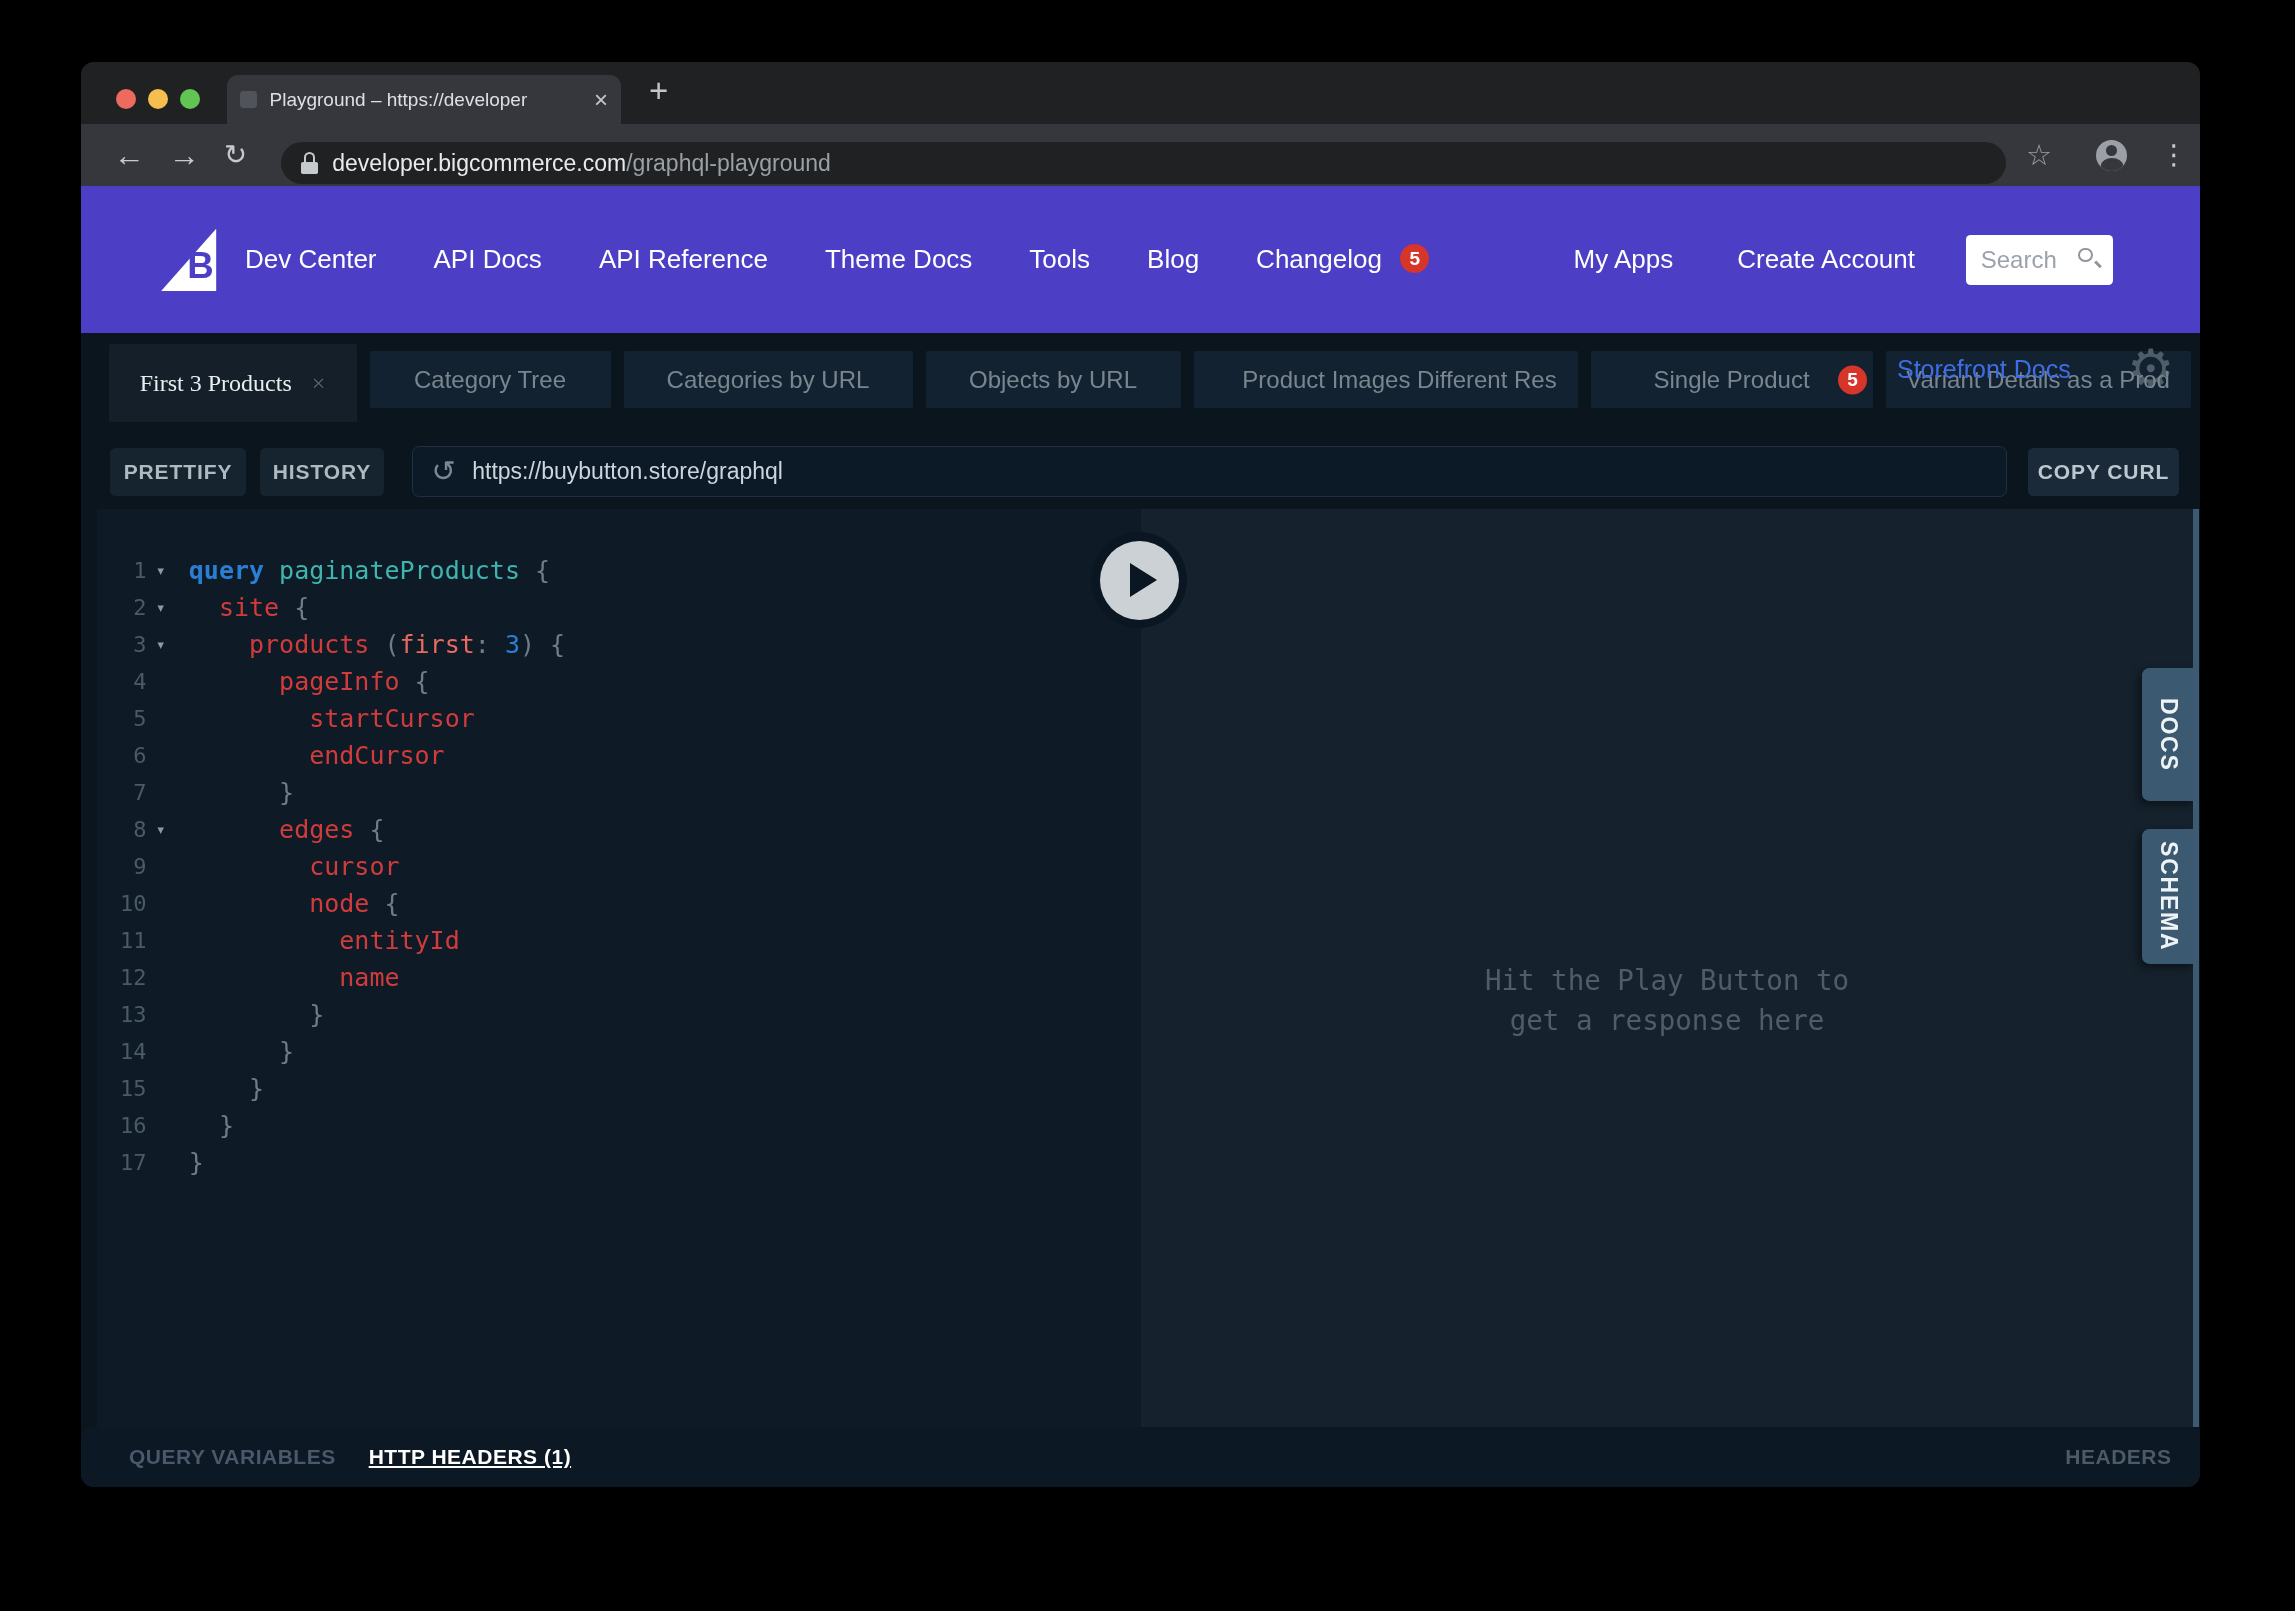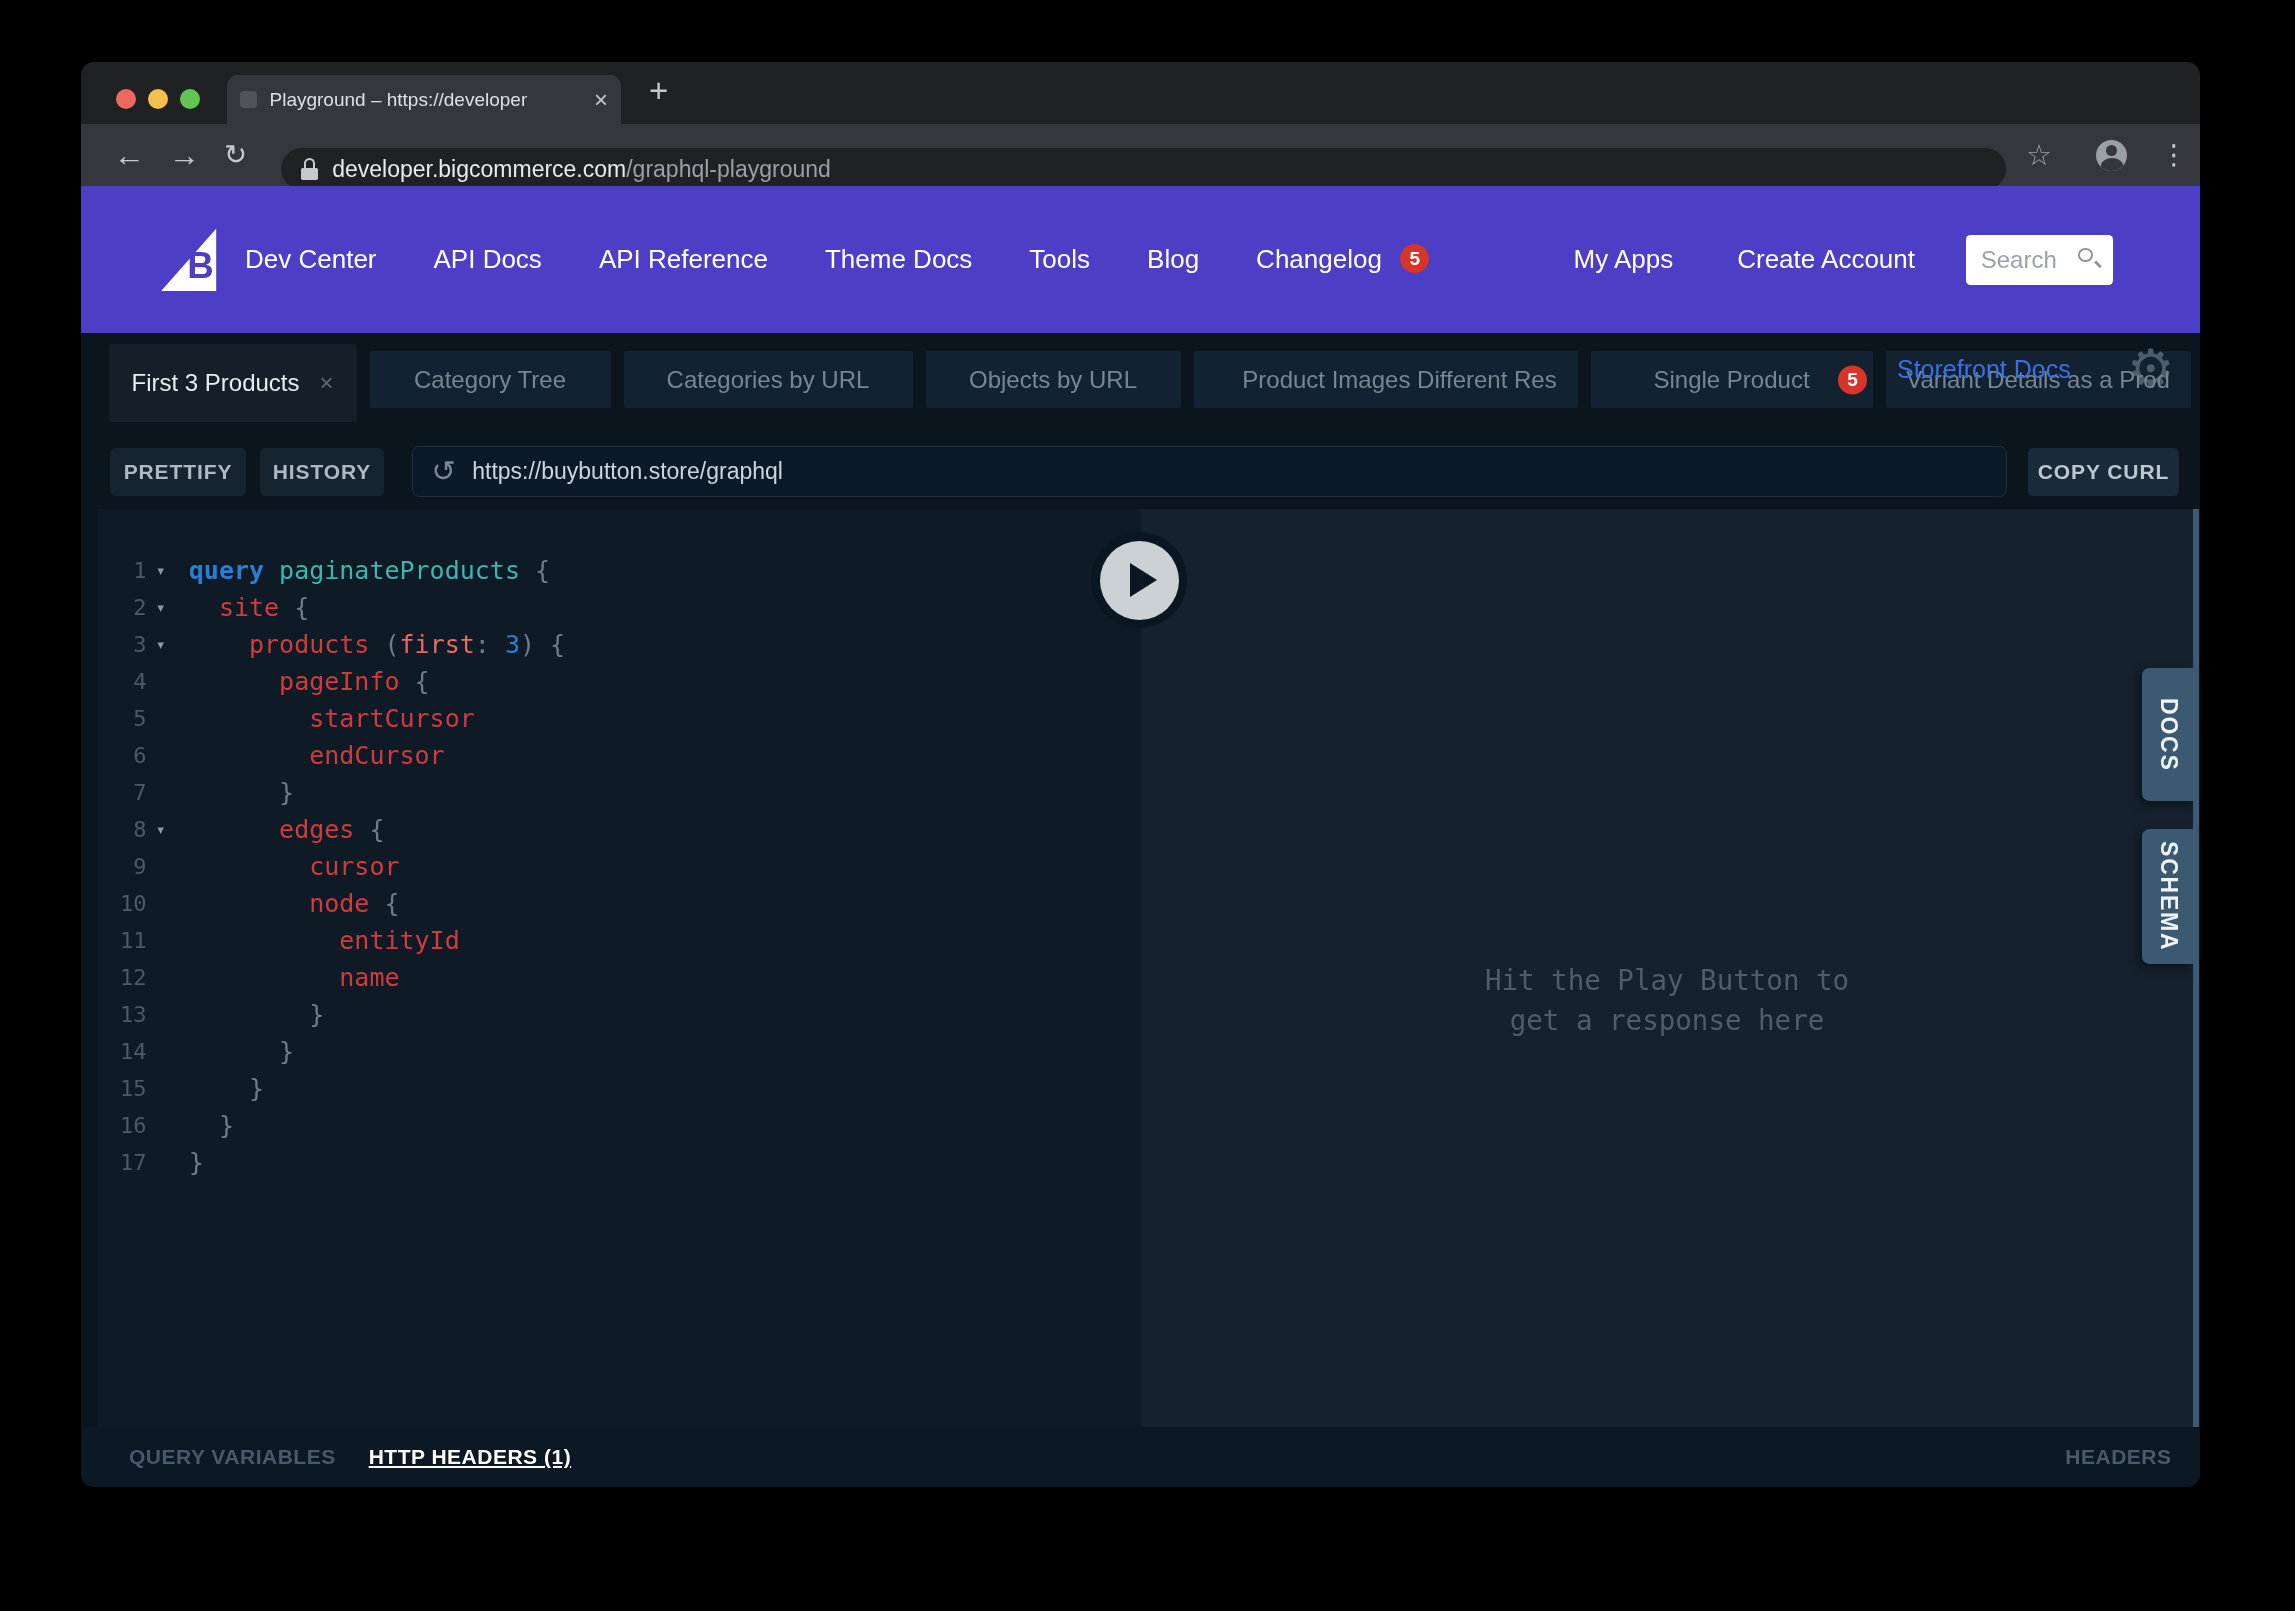--- a/index.html
+++ b/index.html
@@ -22,21 +22,21 @@
   .favicon{width:16.5px;height:16.5px;background:#5c6065;border-radius:3.7px;margin-right:13px;opacity:.7;flex:none;}
   .tab-title{color:#dde0e3;font-size:19px;white-space:nowrap;overflow:hidden;flex:1;position:relative;}
   .tab-fade{position:absolute;right:40px;top:0;bottom:0;width:44px;
             background:linear-gradient(90deg,rgba(53,55,60,0),#35373c 85%);}
   .tab-close{color:#c3c6ca;font-size:24px;margin-left:5.5px;flex:none;line-height:1;}
   .new-tab{position:absolute;left:568px;top:9.2px;color:#c3c6ca;font-size:33px;line-height:40px;}
 
   .addressbar{height:62px;background:#35373c;position:relative;}
   .nav-ic{position:absolute;top:50%;transform:translateY(-50%);color:#c6c9cd;font-size:31px;line-height:1;}
   .ic-back{left:33px;} .ic-fwd{left:88px;} .ic-reload{left:143px;font-size:27.5px;}
-  .url-pill{position:absolute;left:200px;top:24px;height:42px;width:1725px;background:#1f2123;
+  .url-pill{position:absolute;left:200px;top:18px;height:42px;width:1725px;background:#1f2123;
             border-radius:21px;display:flex;align-items:center;padding-left:20px;}
   .lock{width:16.5px;height:22px;margin-right:14.7px;position:relative;flex:none;}
   .lock .body{position:absolute;left:0;bottom:0;width:16.5px;height:12px;background:#c6c9cd;border-radius:1.8px;}
   .lock .shackle{position:absolute;left:2.8px;top:0;width:11px;height:11px;border:2.8px solid #c6c9cd;
                  border-bottom:none;border-radius:7.3px 7.3px 0 0;}
   .url-text{font-size:23px;white-space:nowrap;}
   .url-domain{color:#e8eaed;} .url-path{color:#9aa0a6;}
   .ic-star{position:absolute;left:1945px;top:50%;transform:translateY(-50%);color:#9aa0a6;font-size:29px;}
   .avatar{position:absolute;left:2015px;top:15.6px;width:31px;height:31px;border-radius:50%;
           background:#9aa0a6;overflow:hidden;}
@@ -193,21 +193,21 @@
           </span>
       </span>
     </span>
   </div>
 
   <div class="playground">
 
     <div class="pg-tabs" id="pg-tabs">
       <span class="storefront-link">Storefront Docs</span>
       <span class="gear">⚙</span>
-    <div class="pg-tab active" style="width: 248px;">
+    <div class="pg-tab active" style="width: 248px; font-family: Liberation Serif, serif;">
           <span class="tab-label">First 3 Products</span>
           <span class="pg-close">×</span>
         </div>
         <div class="pg-tab" style="width: 241px;">
           <span class="tab-label">Category Tree</span>
         </div>
         <div class="pg-tab" style="width: 289px;">
           <span class="tab-label">Categories by URL</span>
         </div>
         <div class="pg-tab" style="width: 255px;">

